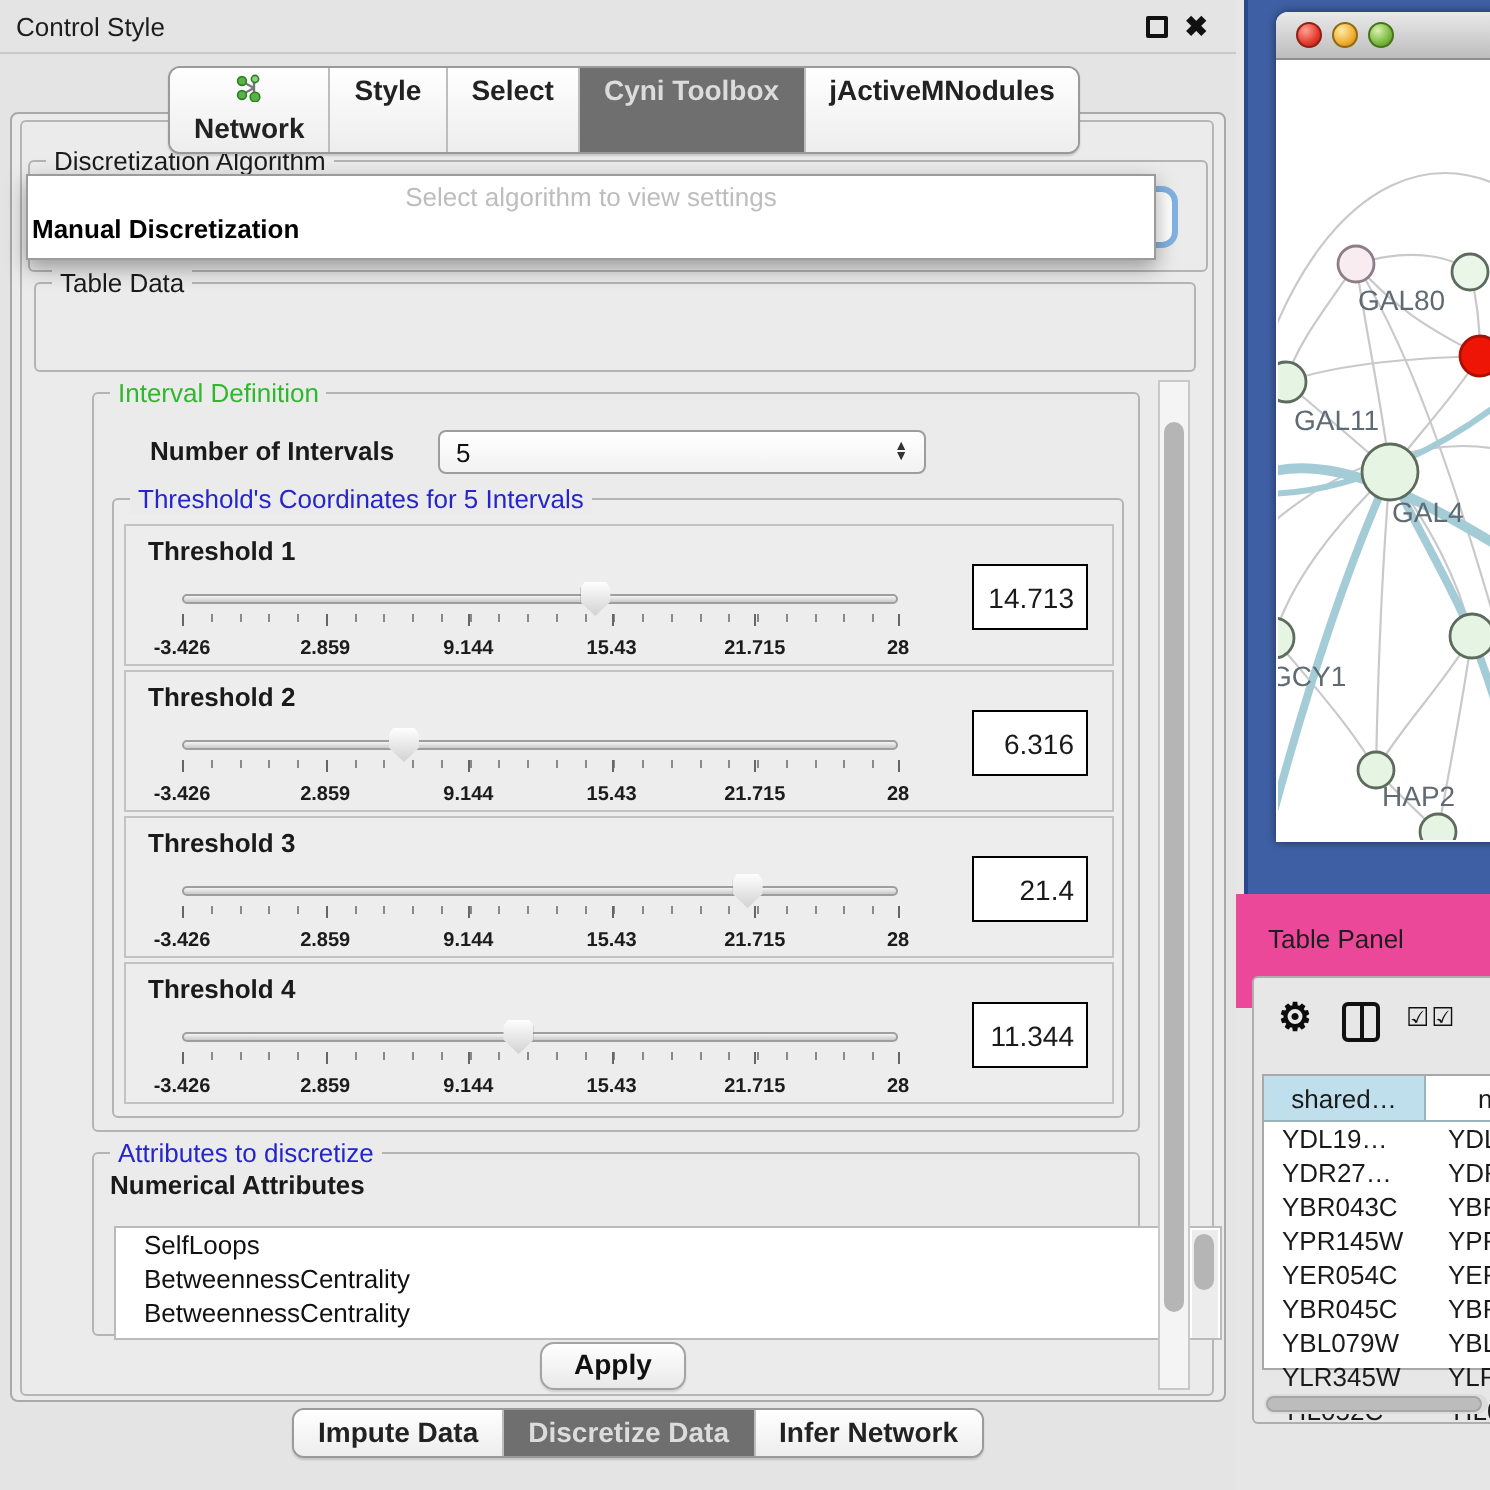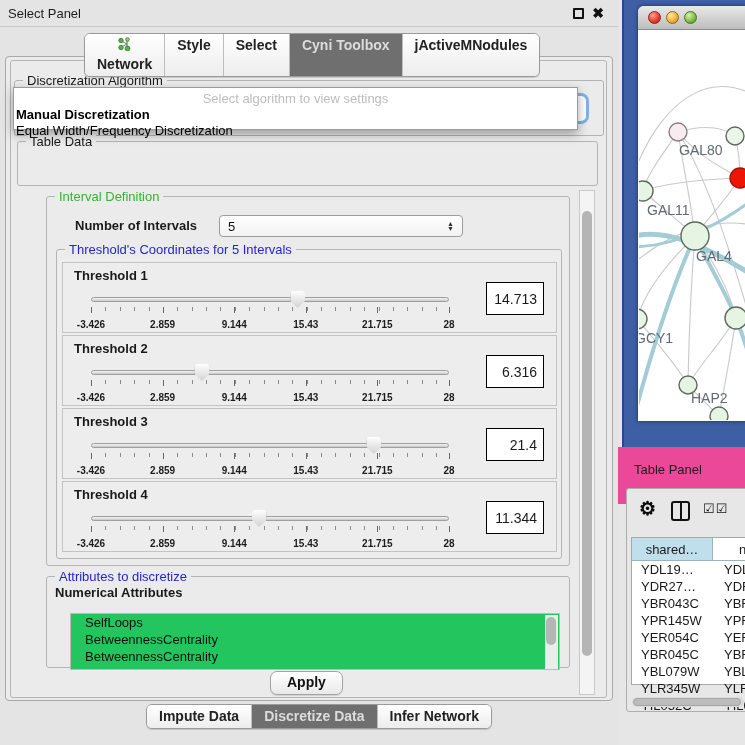--- a/index.html
+++ b/index.html
@@ -58,21 +58,21 @@
   .tlabels span:nth-child(1){left:0;} .tlabels span:nth-child(2){left:20%;} .tlabels span:nth-child(3){left:40%;} .tlabels span:nth-child(4){left:60%;} .tlabels span:nth-child(5){left:80%;} .tlabels span:nth-child(6){left:100%;}
   .valbox { position:absolute; right:12px; top:19px; width:58px; height:33px; background:#fff; border:1px solid #000000; font-size:14px; text-align:right; padding:8px 6px 0 0; }
 
   
   .vscroll { position:absolute; background:#f4f4f4; border:1px solid #c8c8c8; }
   .vthumb { position:absolute; left:2px; width:10px; background:#b5b5b5; border-radius:5px; }
   .hscroll { position:absolute; background:#dcdcdc; border-radius:5px; }
   .hthumb { position:absolute; top:1px; height:8px; background:#bcbcbc; border:1px solid #a6a6a6; border-radius:5px; }
 
   
-  .attr-list { position:absolute; left:23px; top:36px; width:490px; height:57px; background:#22c55e; border:1px solid #bbb; overflow:hidden; }
+  .attr-list { position:absolute; left:10px; top:36px; width:554px; height:57px; background:#ffffff; border:1px solid #bbb; overflow:hidden; }
   .attr-list .item { font-size:13px; padding:1px 0 1px 14px; color:#111; }
 
   .btn { display:inline-block; border:1px solid #a3a3a3; border-radius:7px; background:linear-gradient(#ffffff,#e9e9e9); font-size:14px; font-weight:bold; padding:2px 16px 4px; color:#111; box-shadow:0 1px 1px rgba(0,0,0,.12); }
 
   
   .netarea { position:absolute; left:622px; top:0; width:123px; height:447px; background:#3e5fa3; border-left:2px solid #27488c; }
   .macwin { position:absolute; left:14px; top:6px; width:120px; height:415px; background:#fff; border-radius:6px 0 0 0; box-shadow:0 0 4px rgba(0,0,0,.5); }
   .mactb { position:absolute; left:0; top:0; width:100%; height:24px; border-radius:6px 0 0 0; background:linear-gradient(#e9e9e9,#bdbdbd); border-bottom:1px solid #8e8e8e; }
   .tl { position:absolute; top:5px; width:13px; height:13px; border-radius:50%; }
   .tl.red { left:10px; background:radial-gradient(circle at 35% 30%, #ffa194,#e23b2e 60%,#a81d10); border:1px solid #8f2018; }
@@ -97,21 +97,21 @@
   .trow .c2 { flex:1; padding:1px 0 0 11px; }
   svg text { font-family:"Liberation Sans", sans-serif; }
 </style>
 </head>
 <body>
 
 <div id="screen">
 
   <div class="ctrl">
     <div class="titlebar">
-      <span class="title">Select Panel</span>
+      <span class="title">Control Style</span>
       <span class="win-icons">
         <span class="float-ic"></span>
         <span class="close-ic">✖</span>
       </span>
     </div>
 
     <div class="outerpanel"></div>
     <div class="innerpanel"></div>
 
     <div class="tabstrip top-tabs">
@@ -142,21 +142,20 @@
     </div>
 
     <div class="group" style="left:14px; top:80px; width:590px; height:56px;">
       <span class="gtitle dark">Discretization Algorithm</span>
     </div>
     <div class="combo-focus"></div>
 
     <div class="popup">
       <div class="hint">Select algorithm to view settings</div>
       <div class="opt1">Manual Discretization</div>
-      <div class="opt2">Equal Width/Frequency Discretization</div>
     </div>
 
     <div class="group" style="left:17px; top:141px; width:581px; height:45px; z-index:2;">
       <span class="gtitle dark">Table Data</span>
     </div>
 
     <div class="group" style="left:46px; top:196px; width:524px; height:370px;">
       <span class="gtitle green">Interval Definition</span>
       <span style="position:absolute; left:28px; top:21px; font-size:13px; font-weight:bold;">Number of Intervals</span>
       <div class="combo" style="position:absolute; left:172px; top:18px; width:244px;">

